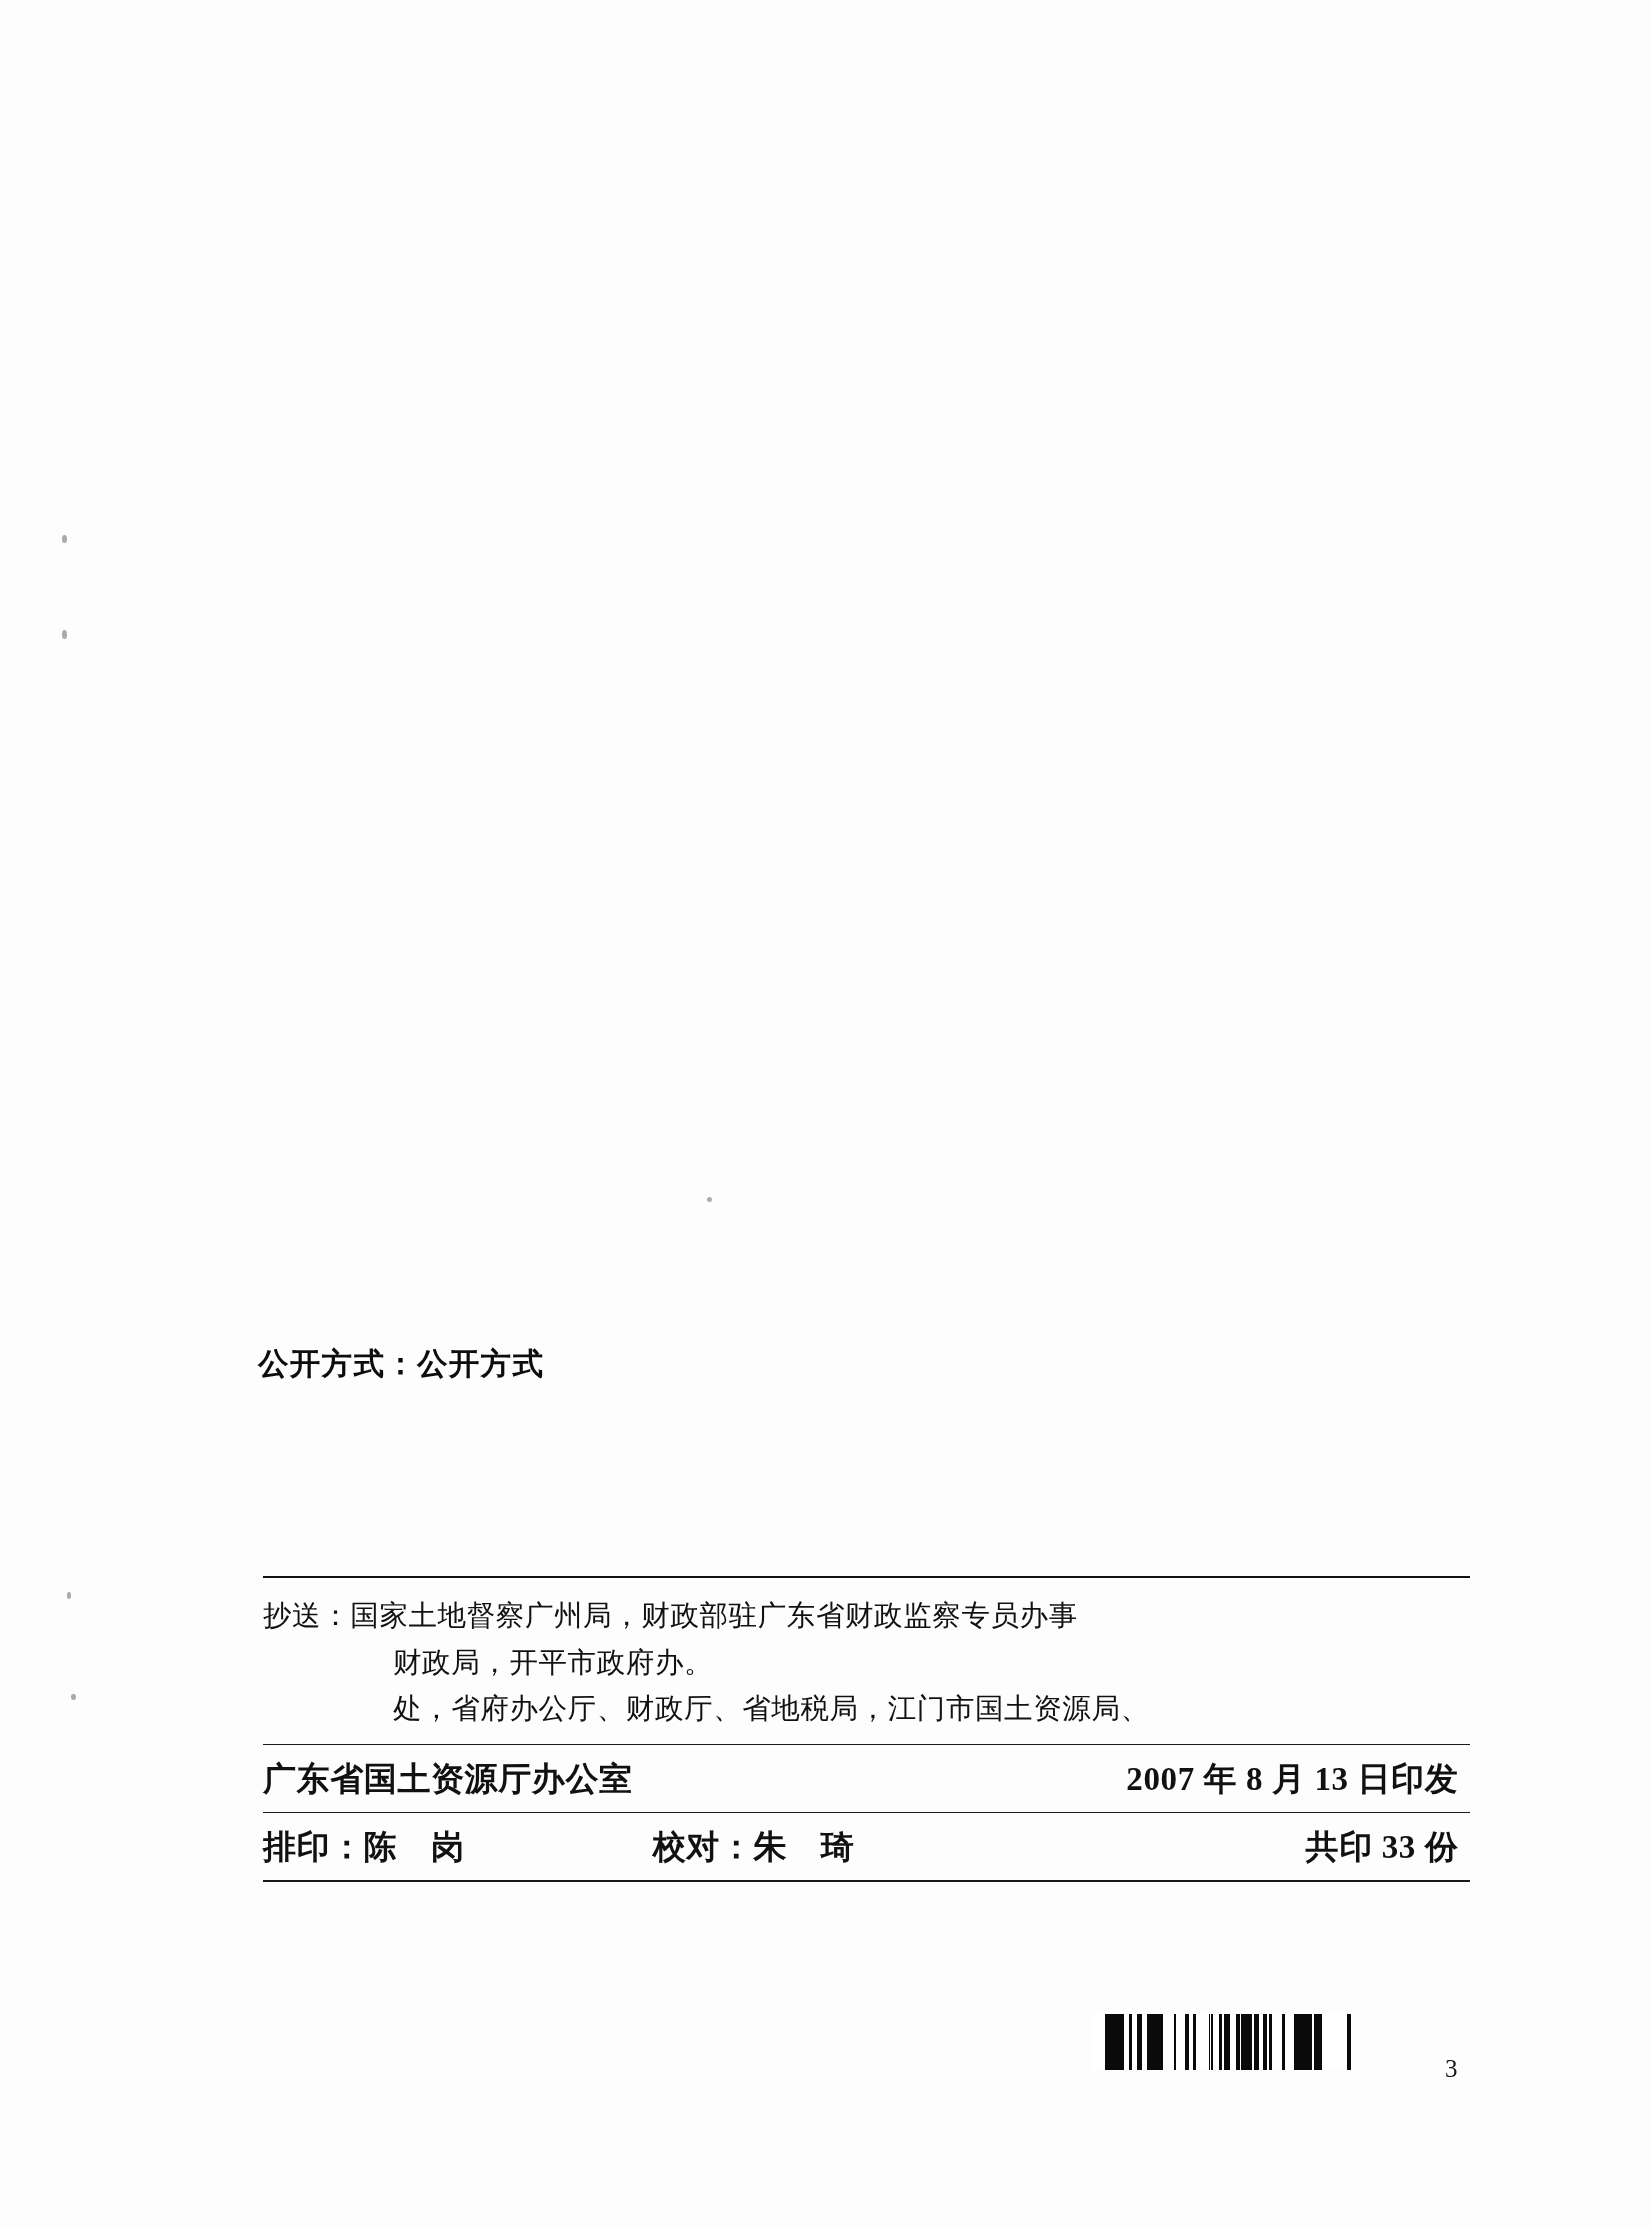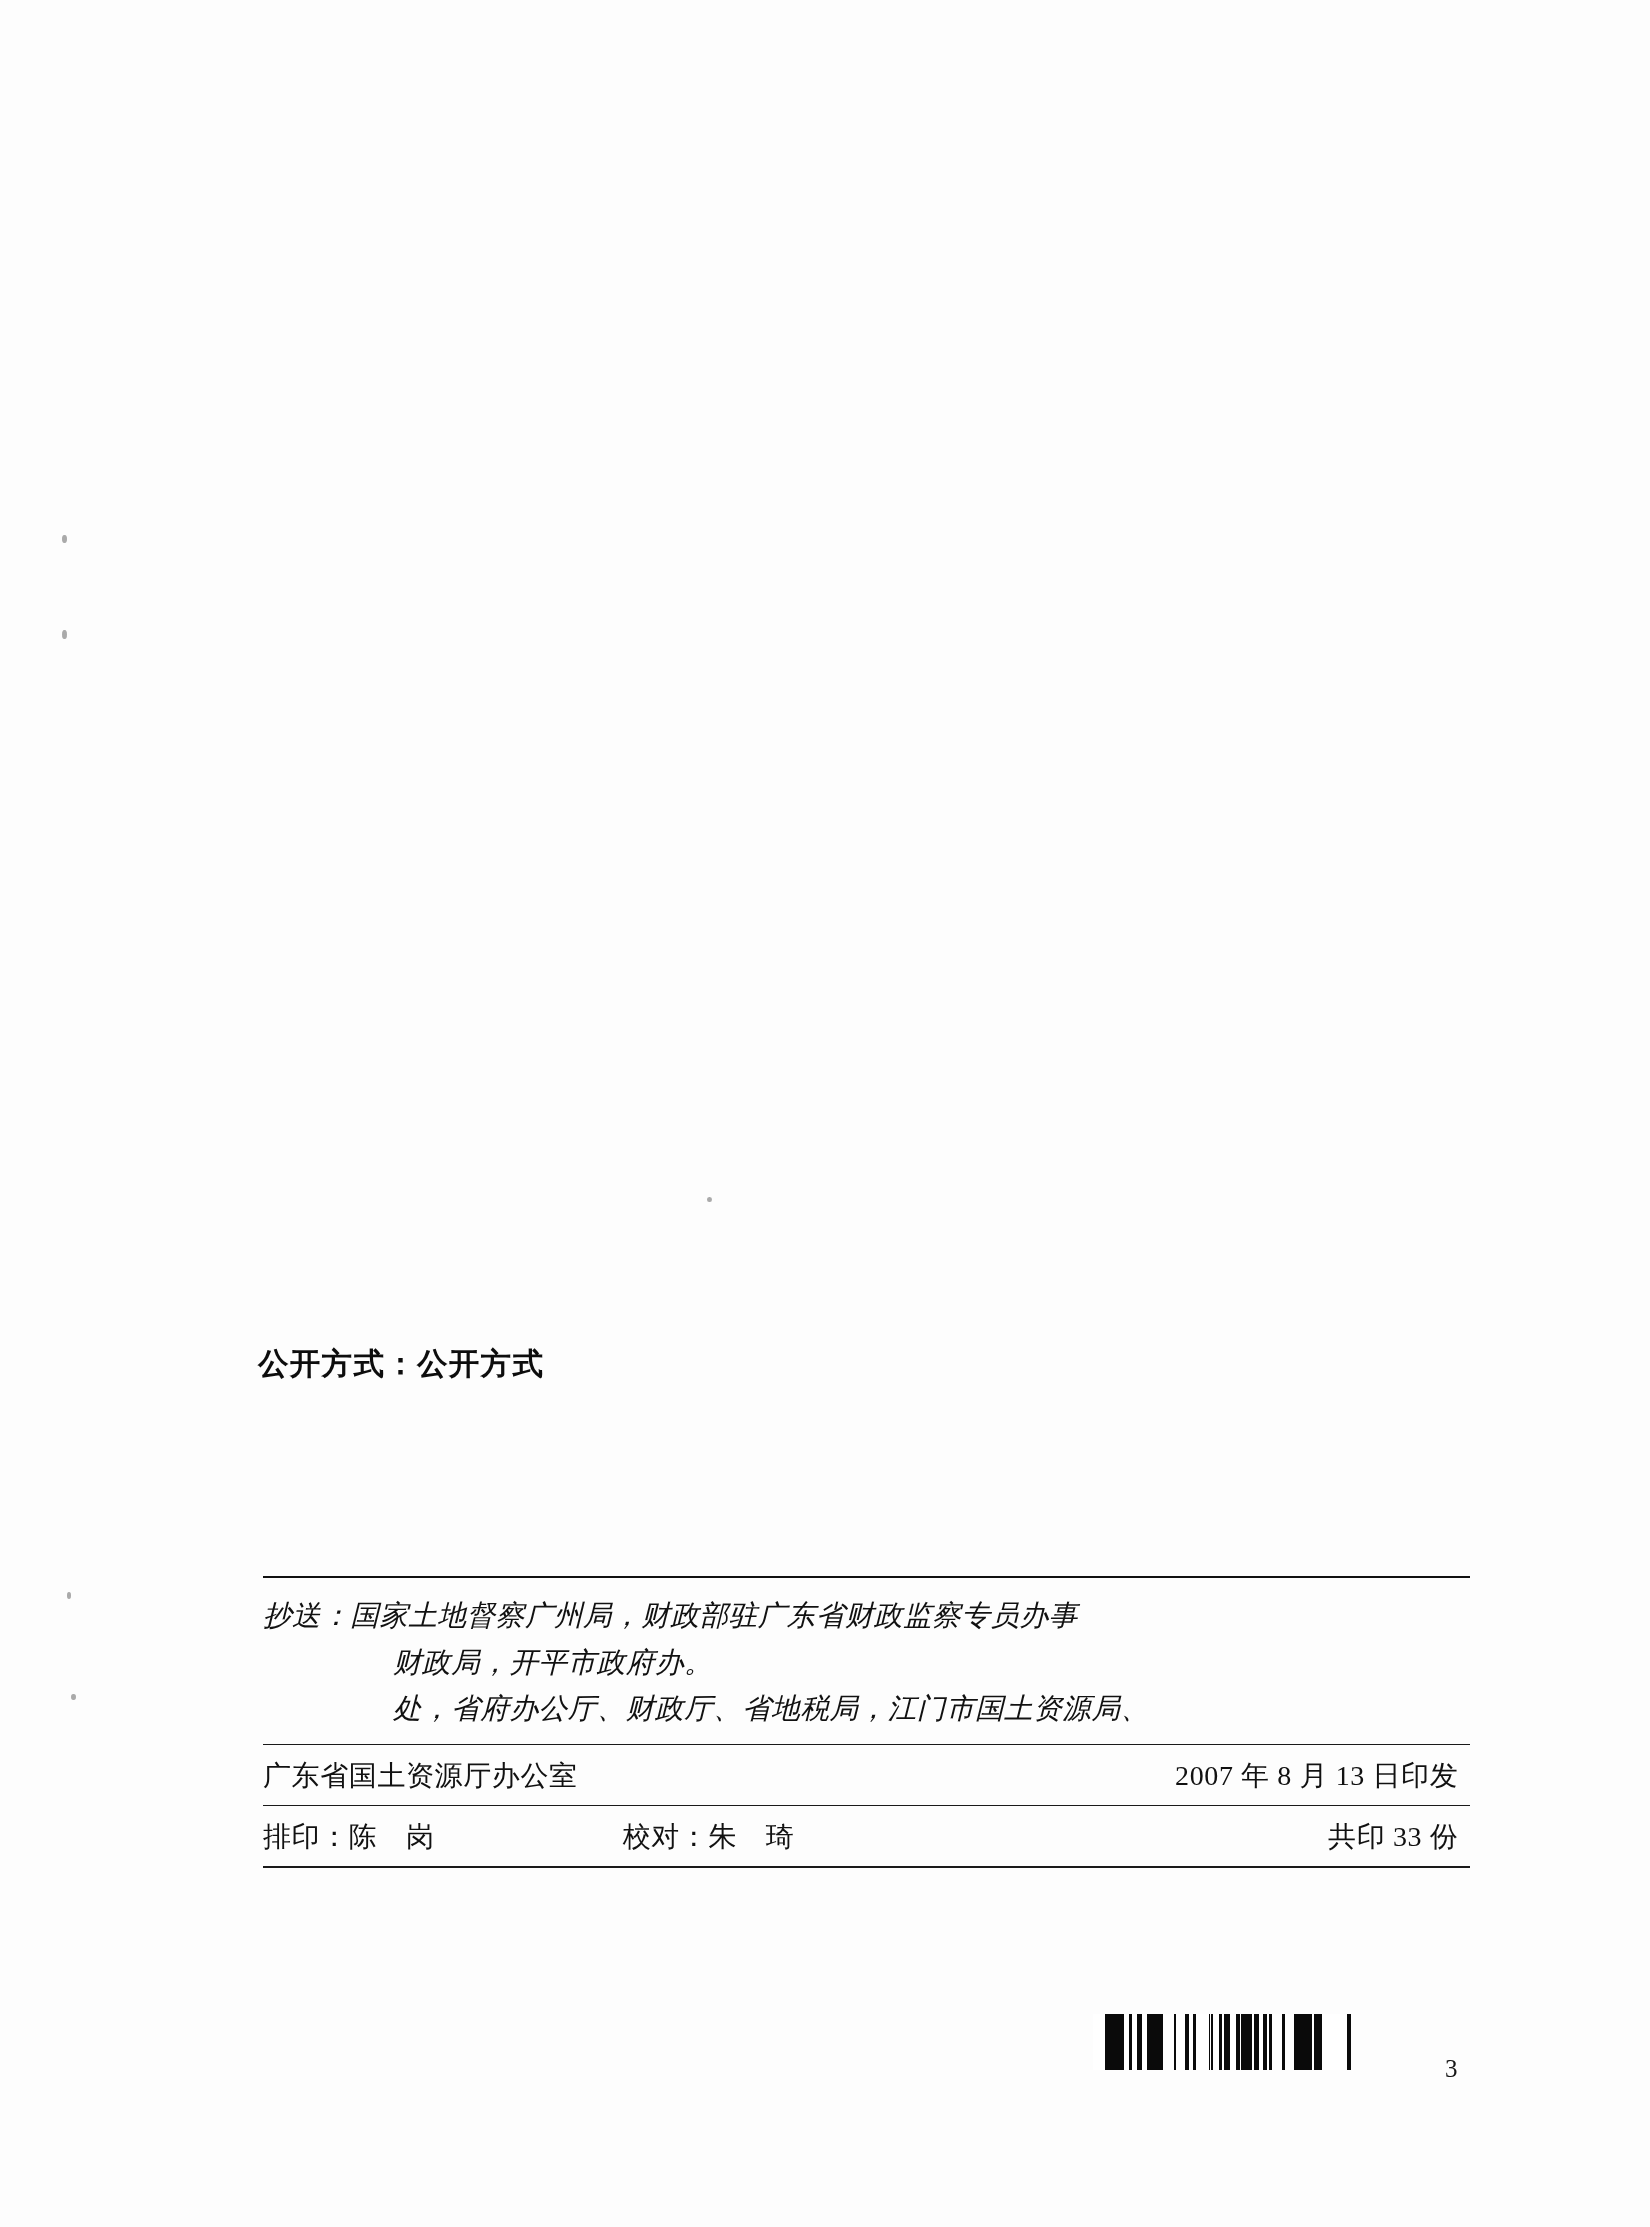--- a/index.html
+++ b/index.html
@@ -58,34 +58,34 @@
 
   .cc-block {
     padding: 15.6px 0 11.7px 0;
     font-size: 28.5px;
     line-height: 1.62;
     letter-spacing: 0.6px;
     color: #111;
   }
   .cc-line {
     white-space: nowrap;
-    font-style: italic;
   }
   .cc-line.indent {
     padding-left: 130px;
   }
 
   .issue-row, .print-row {
     display: flex;
     align-items: baseline;
-    font-size: 28px;
+    font-size: 33px;
     letter-spacing: 0.6px;
     padding: 11.7px 0 10.4px 0;
     color: #111;
     white-space: nowrap;
+    font-weight: bold;
   }
   .issue-row .left { flex: 0 0 auto; }
   .issue-row .right { margin-left: auto; padding-right: 11.7px; }
 
   .print-row .c1 { flex: 0 0 auto; }
   .print-row .c2 { margin-left: 188px; }
   .print-row .c3 { margin-left: auto; padding-right: 11.7px; }
 
   
   .barcode {

